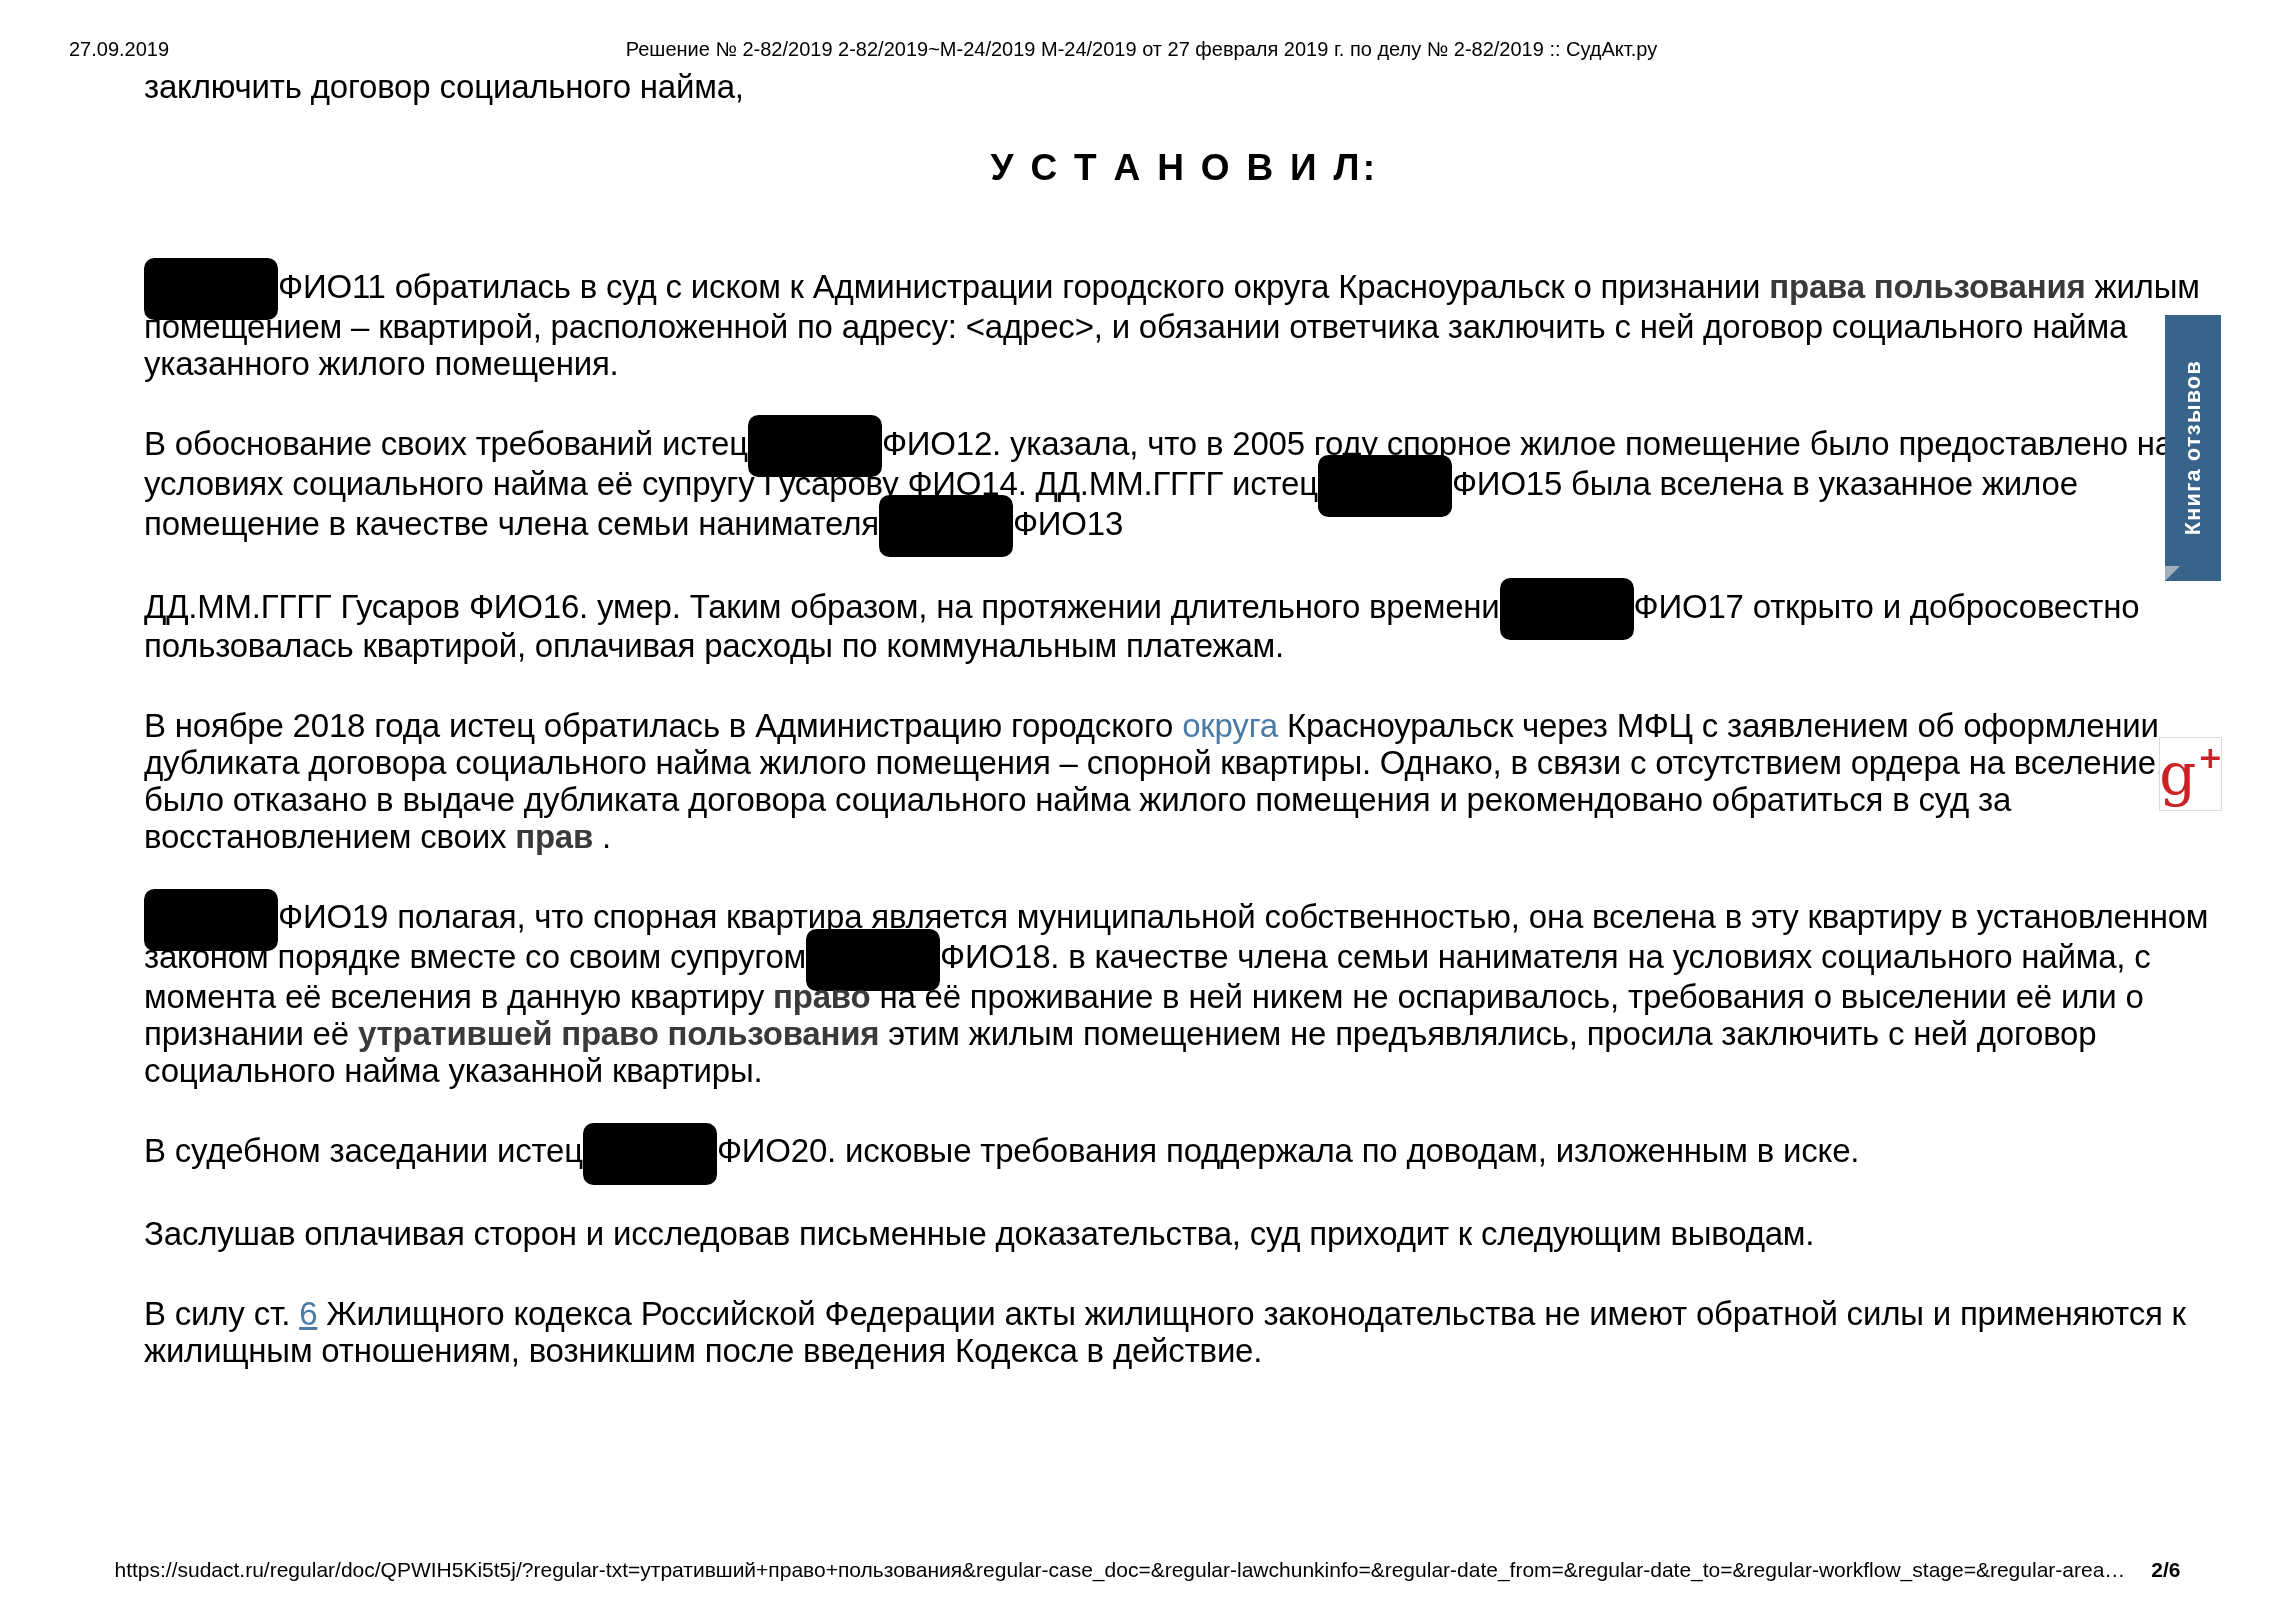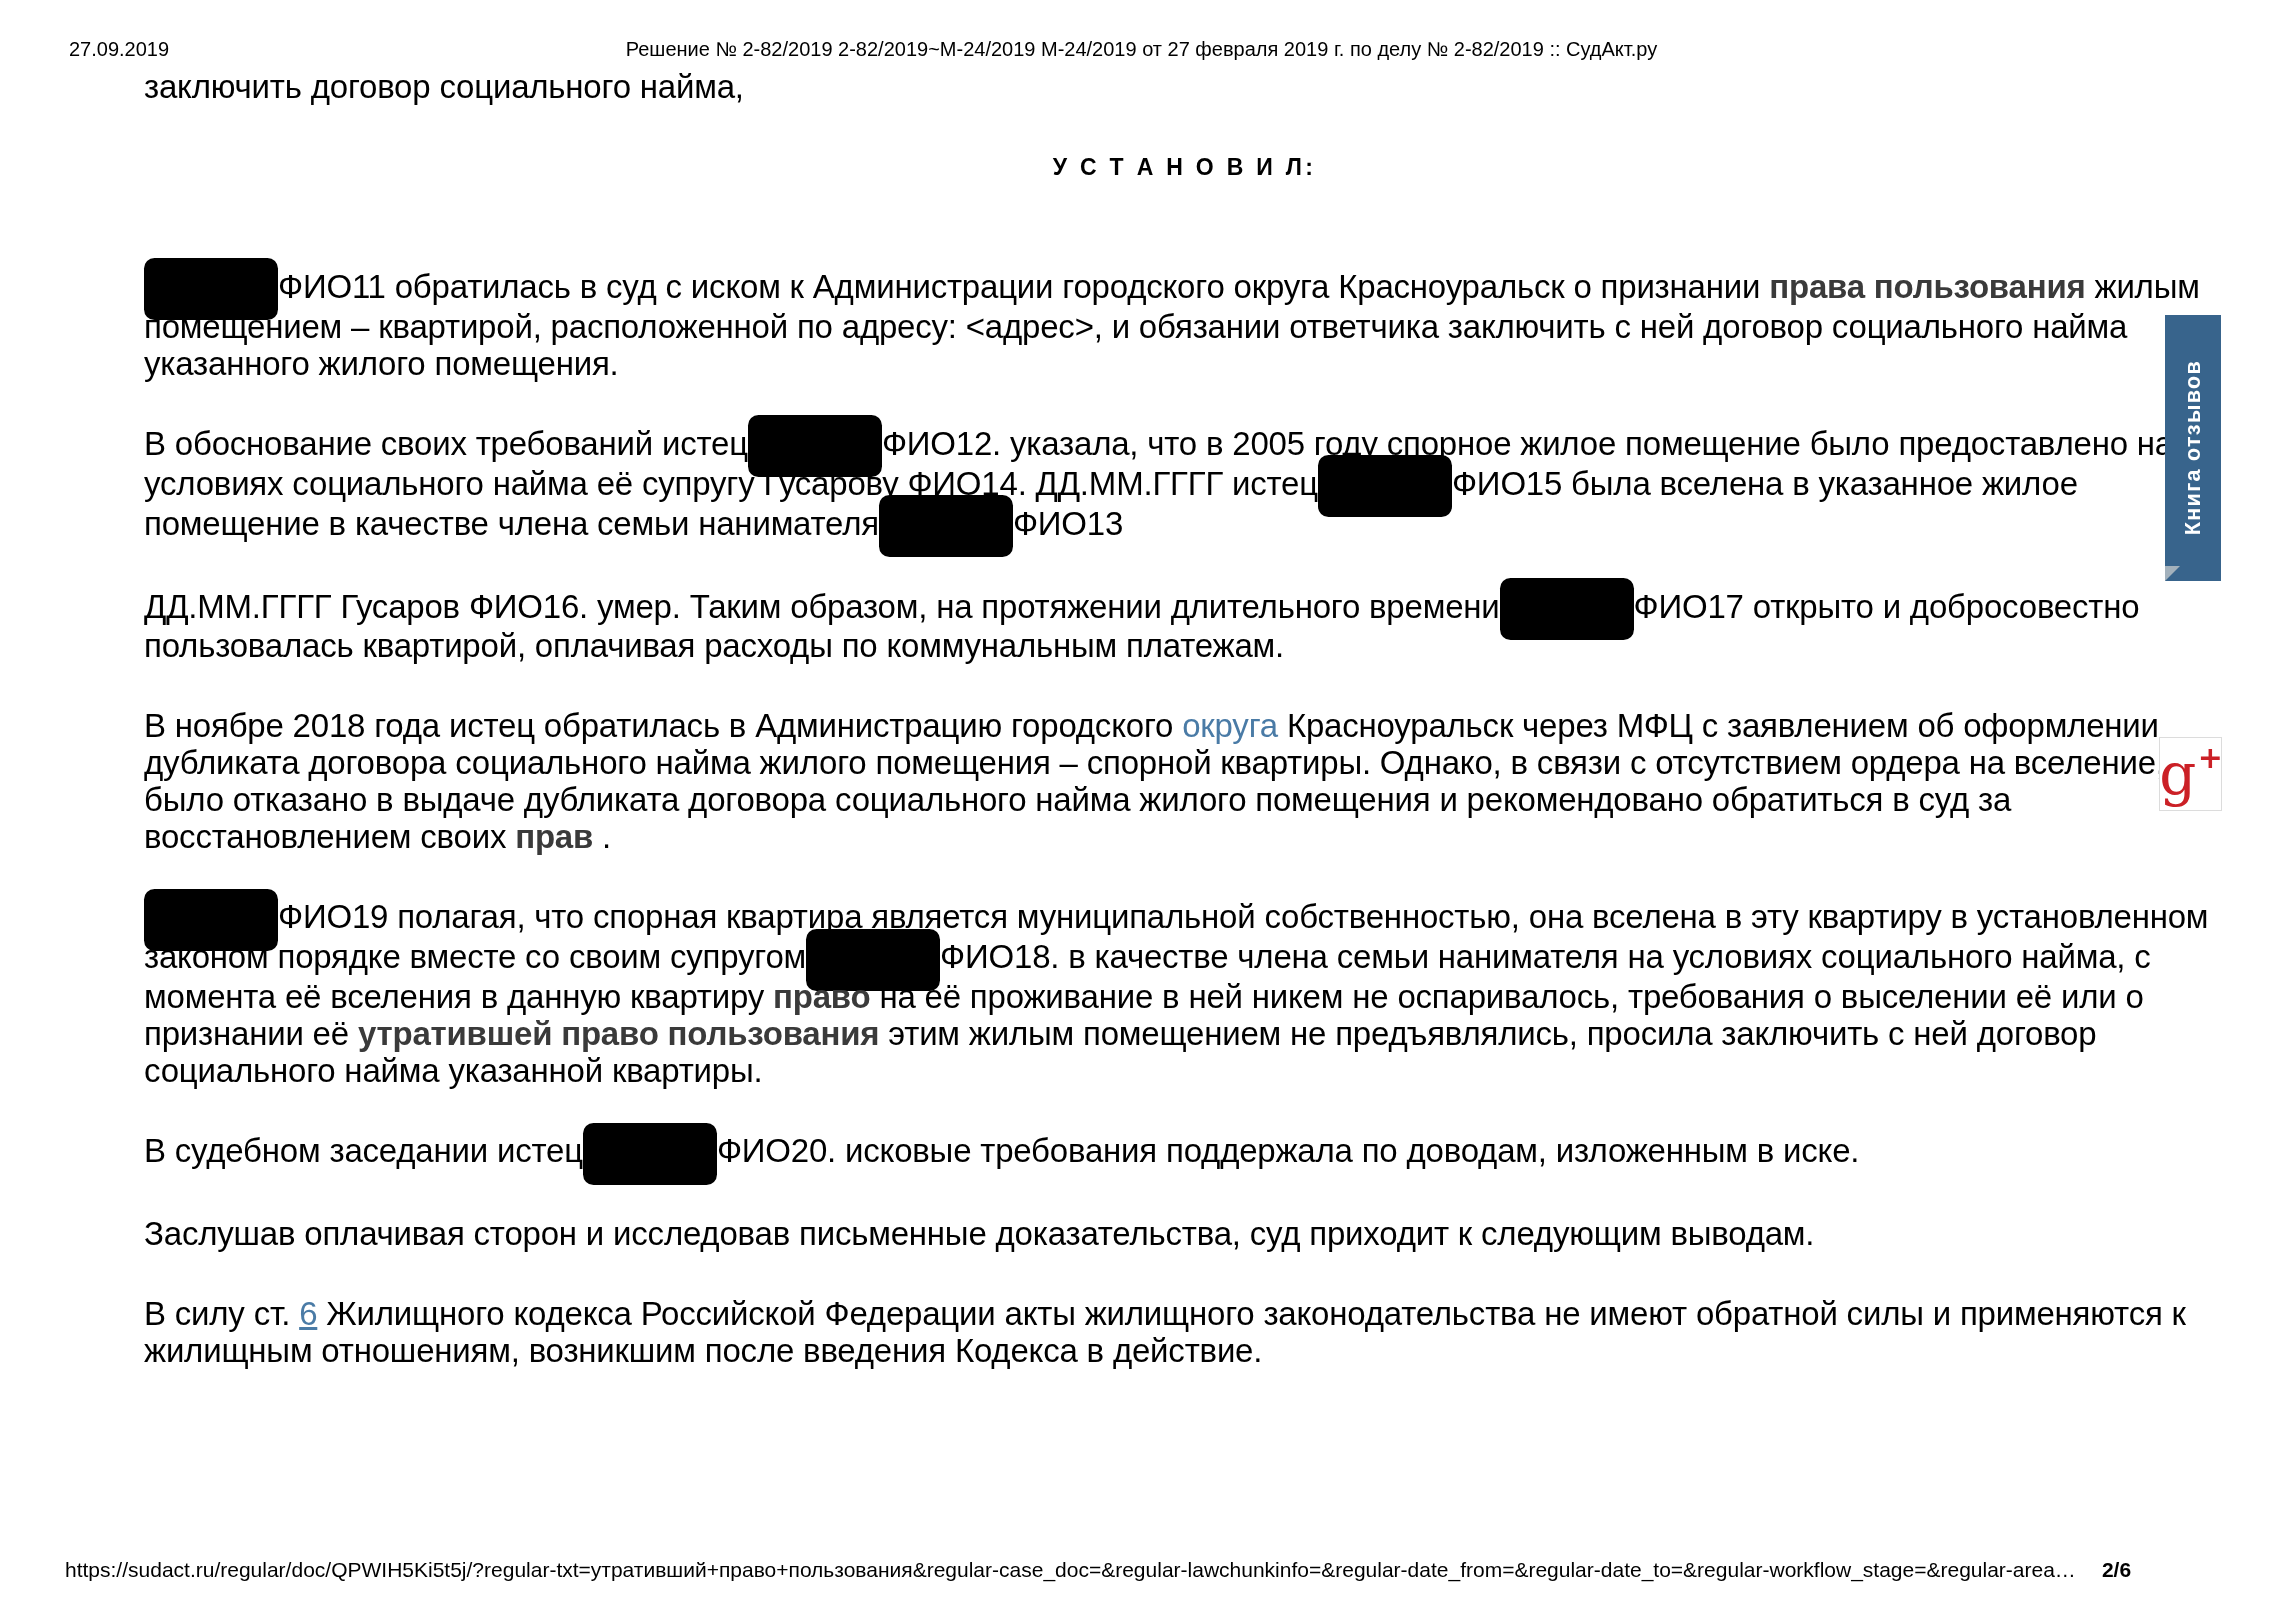--- a/index.html
+++ b/index.html
@@ -24,21 +24,21 @@
   .print-header .date{position:absolute;left:0;top:0;white-space:nowrap;}
   .print-header .title{display:block;text-align:center;white-space:nowrap;}
   
   .content{
     position:absolute;left:144px;top:68px;width:2081px;
     font-size:33px;line-height:37px;letter-spacing:-0.2px;
   }
   .intro-line{margin:0;}
   .section-heading{
     margin:44px 0 82px 0;text-align:center;
-    font-size:23px;font-weight:bold;letter-spacing:3.3px;line-height:37px;
+    font-size:37px;font-weight:bold;letter-spacing:3.3px;line-height:37px;
   }
   .para{margin:16px 0 43px 0;}
   .redact{
     display:inline-block;width:134px;height:62px;border-radius:10.5px;
     background:var(--redaction);vertical-align:middle;
     margin-top:-12.4px;margin-bottom:-12.4px;
   }
   .link{color:var(--link-color);text-decoration:none;cursor:pointer;}
   .link.underline{text-decoration:underline;}
   .bold-term{font-weight:bold;color:var(--bold-color);}
@@ -67,21 +67,21 @@
     font-family:"DejaVu Serif", serif;font-size:58px;line-height:1;
     color:var(--gplus-color);
   }
   .gplus-plus{
     font-family:"DejaVu Sans", sans-serif;font-size:30px;line-height:1;
     color:var(--gplus-color);position:relative;top:-15.7px;left:1.3px;font-weight:bold;
   }
   
   .print-footer{
     position:absolute;left:65px;right:65px;top:1557px;
-    display:flex;justify-content:flex-start;align-items:baseline;
+    display:flex;justify-content:center;align-items:baseline;
     font-size:21px;line-height:26px;color:#000;
   }
   .print-footer .url{white-space:nowrap;overflow:hidden;max-width:2029px;}
   .print-footer .pageno{white-space:nowrap;margin-left:26px;font-weight:bold;}
 </style>
 </head>
 <body>
 
 <div class="print-header">
   <span class="date">27.09.2019</span>

